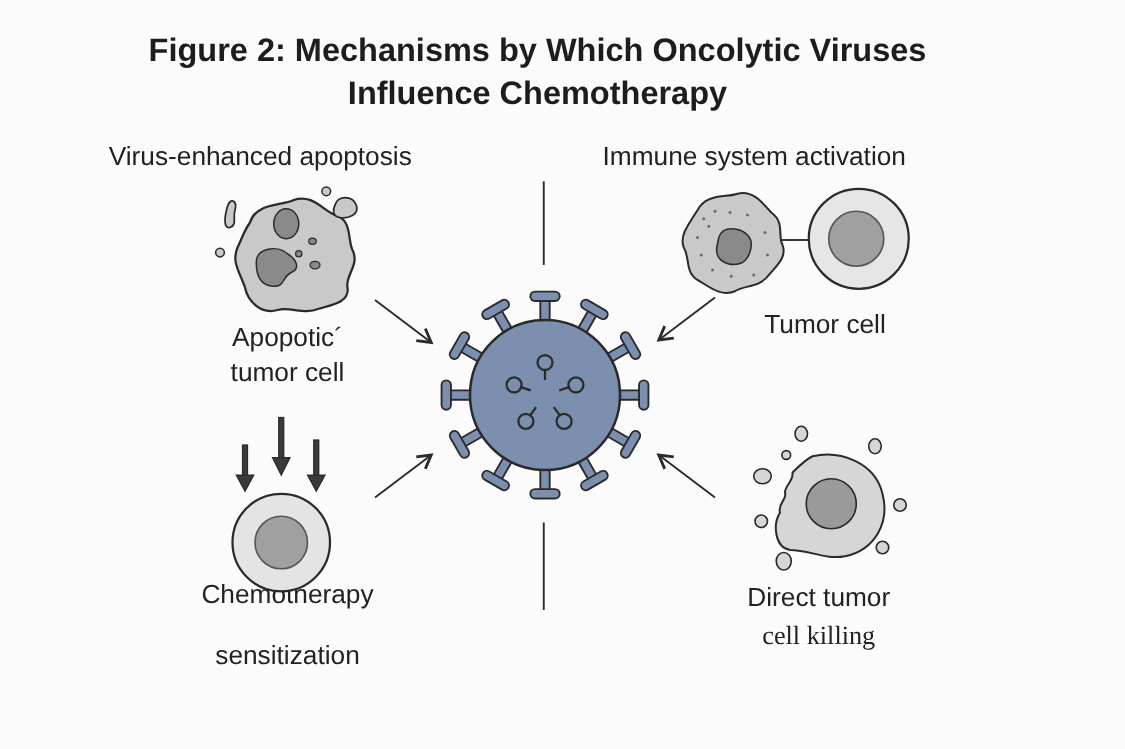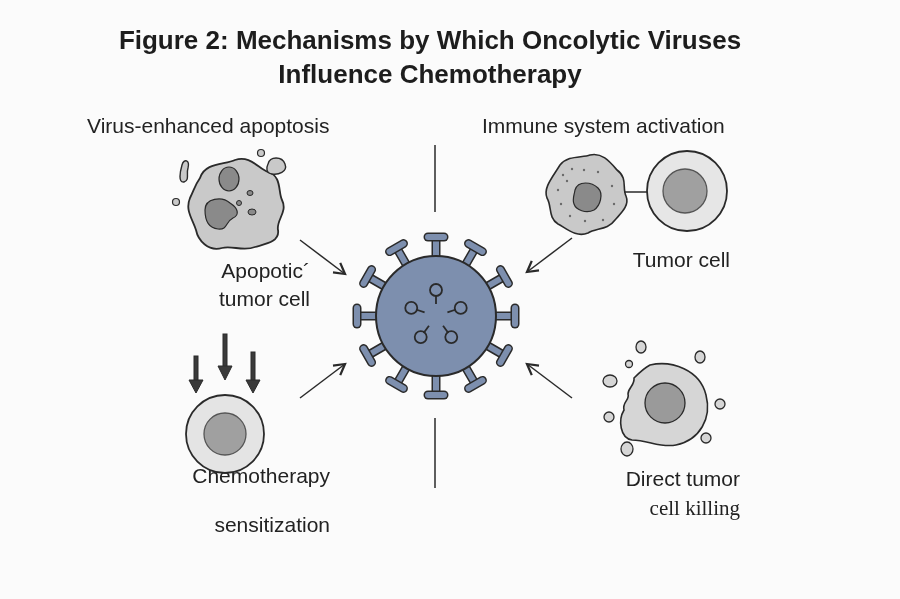--- a/index.html
+++ b/index.html
@@ -1,20 +1,20 @@
 <!DOCTYPE html>
 <html><head>
 <meta charset="utf-8">
 <style>
   html, body { margin:0; padding:0; background:#fbfbfb; }
   body { width:900px; height:599px; position:relative; overflow:hidden; font-family:"Liberation Sans", sans-serif; color:#1d1d1d; }
   .title { position:absolute; left:0; width:860px; text-align:center; font-size:26px; font-weight:bold; line-height:34px; }
   .t1 { top:23px; }
   .t2 { top:57px; }
-  .lbl { position:absolute; font-size:21px; line-height:28px; text-align:right; color:#222; }
+  .lbl { position:absolute; font-size:21px; line-height:28px; text-align:center; color:#222; }
   svg { position:absolute; left:0; top:0; }
 </style>
 </head>
 <body>
 
 <div class="title t1">Figure 2: Mechanisms by Which Oncolytic Viruses</div>
 <div class="title t2">Influence Chemotherapy</div>
 
 <div class="lbl" style="left:87px; top:112px; text-align:right;">Virus-enhanced apoptosis</div>
 <div class="lbl" style="left:482px; top:112px; text-align:center;">Immune system activation</div>

